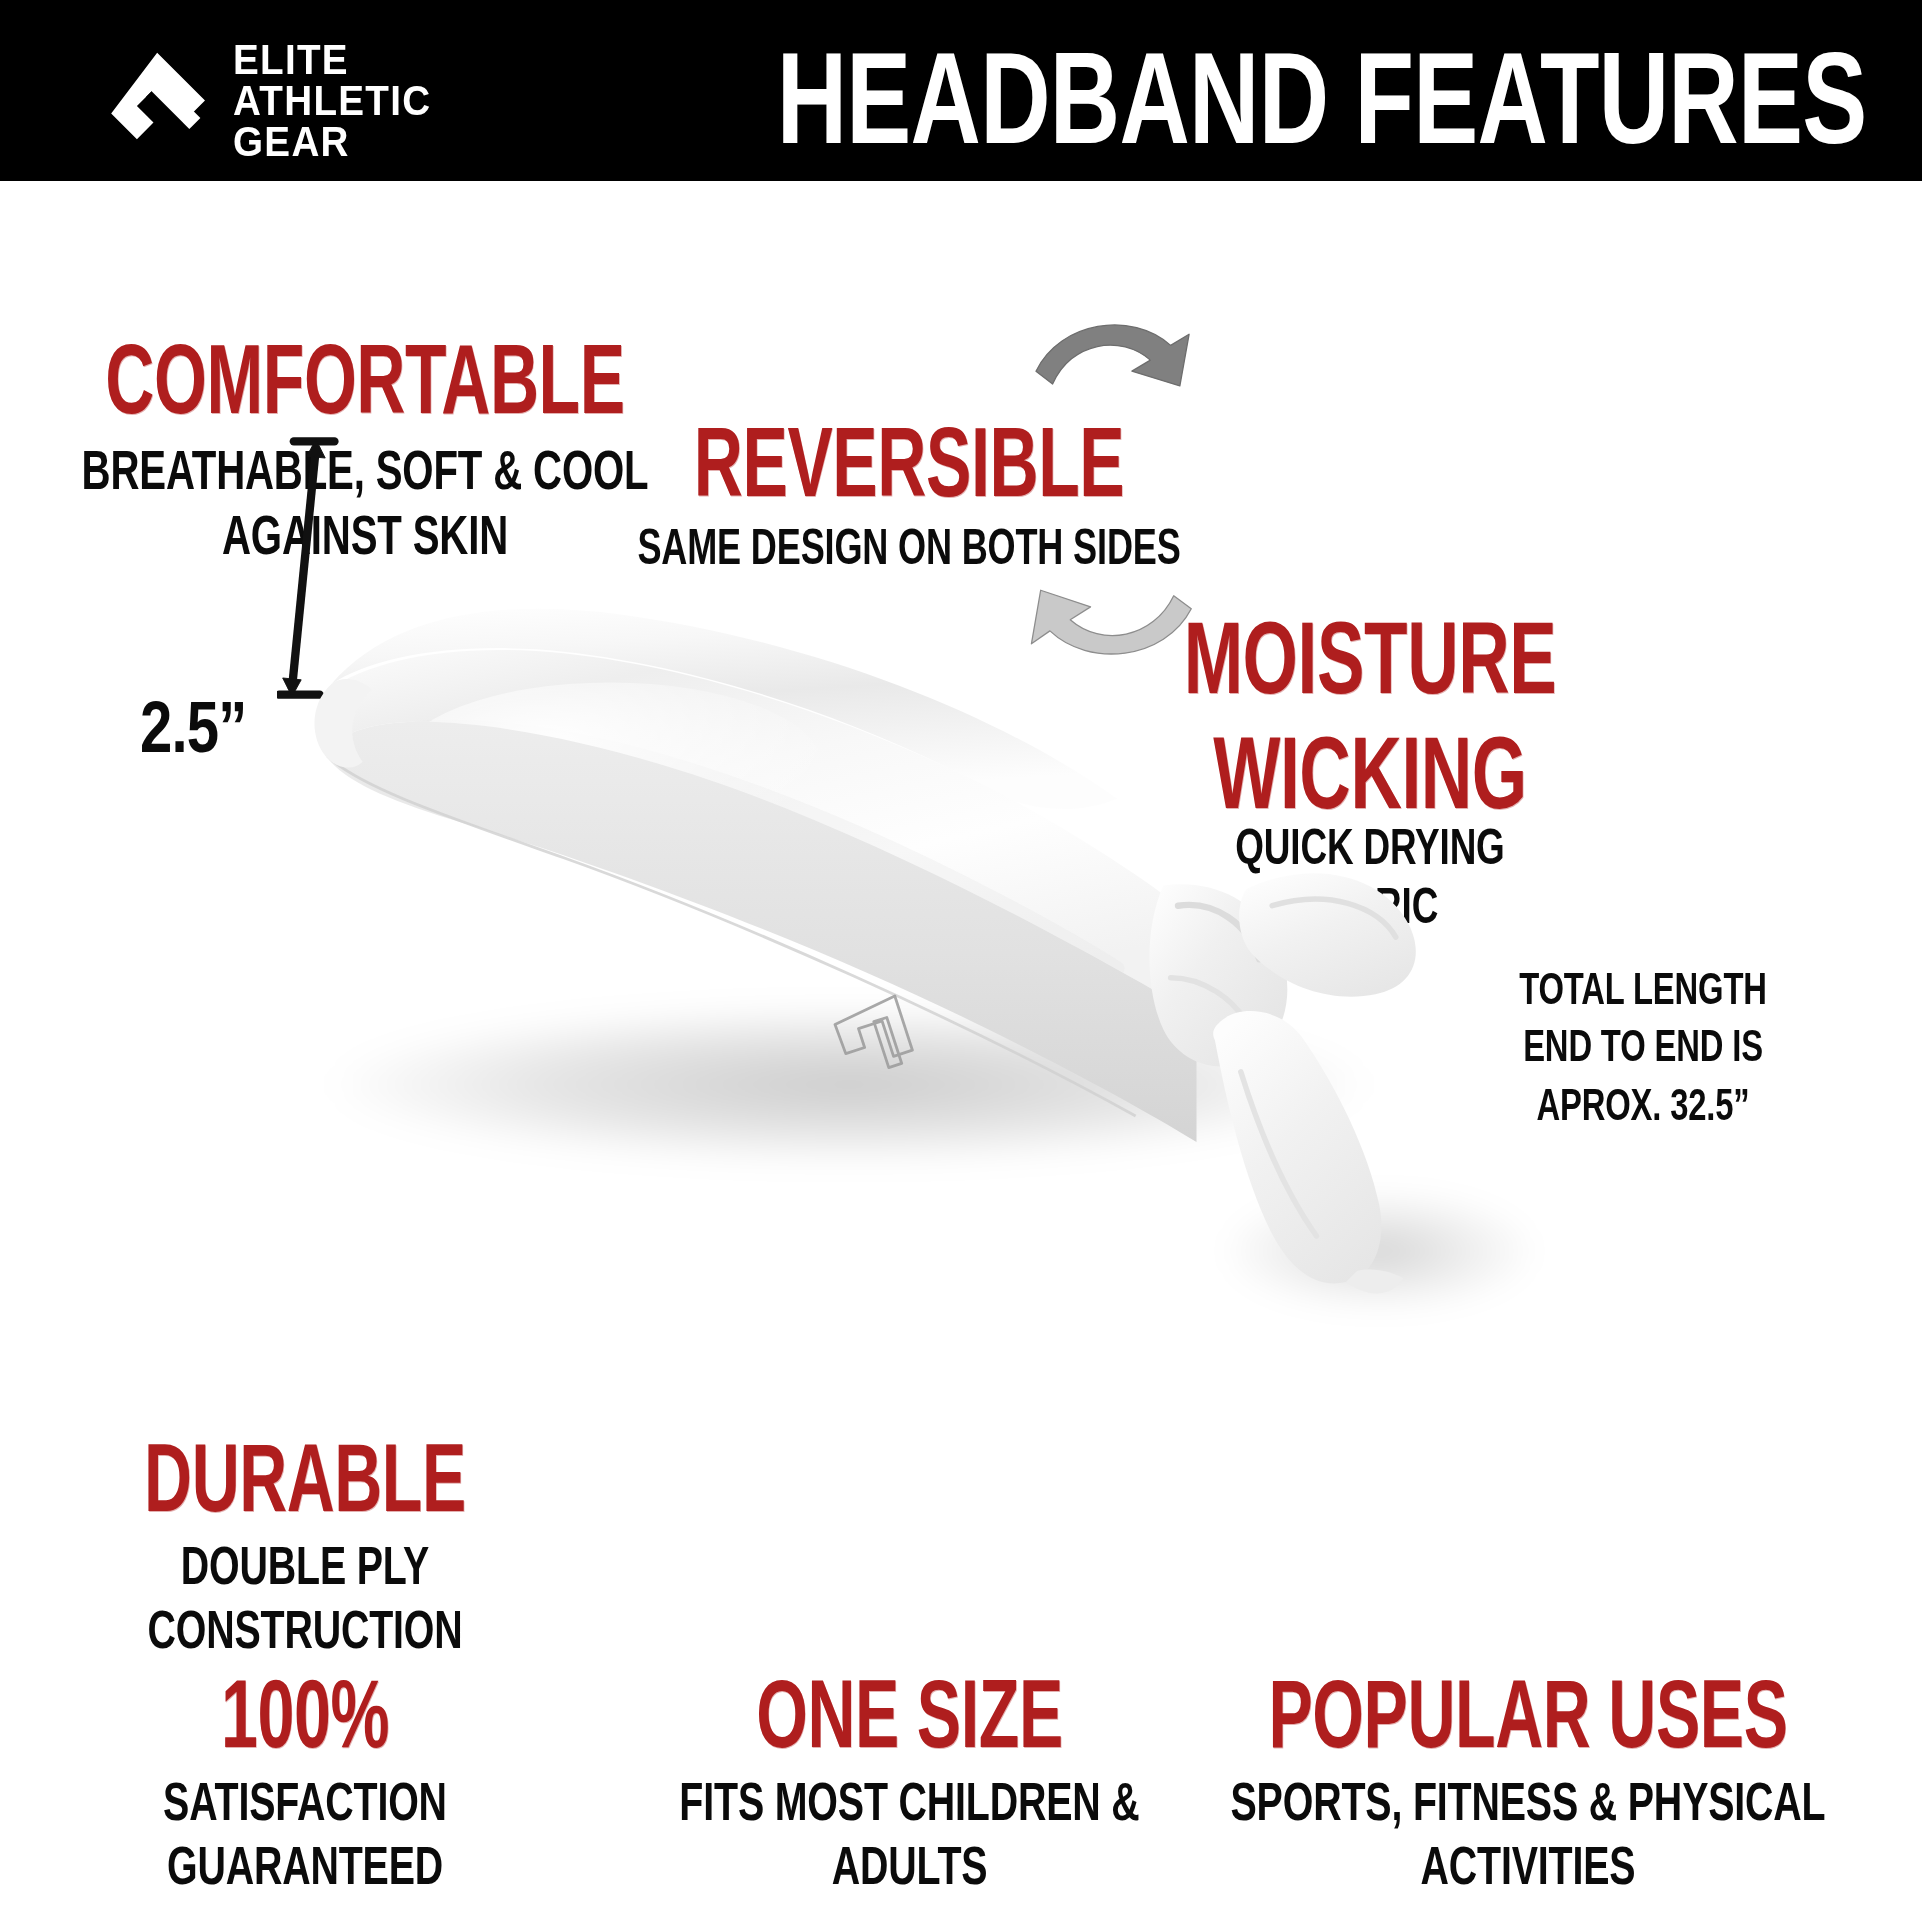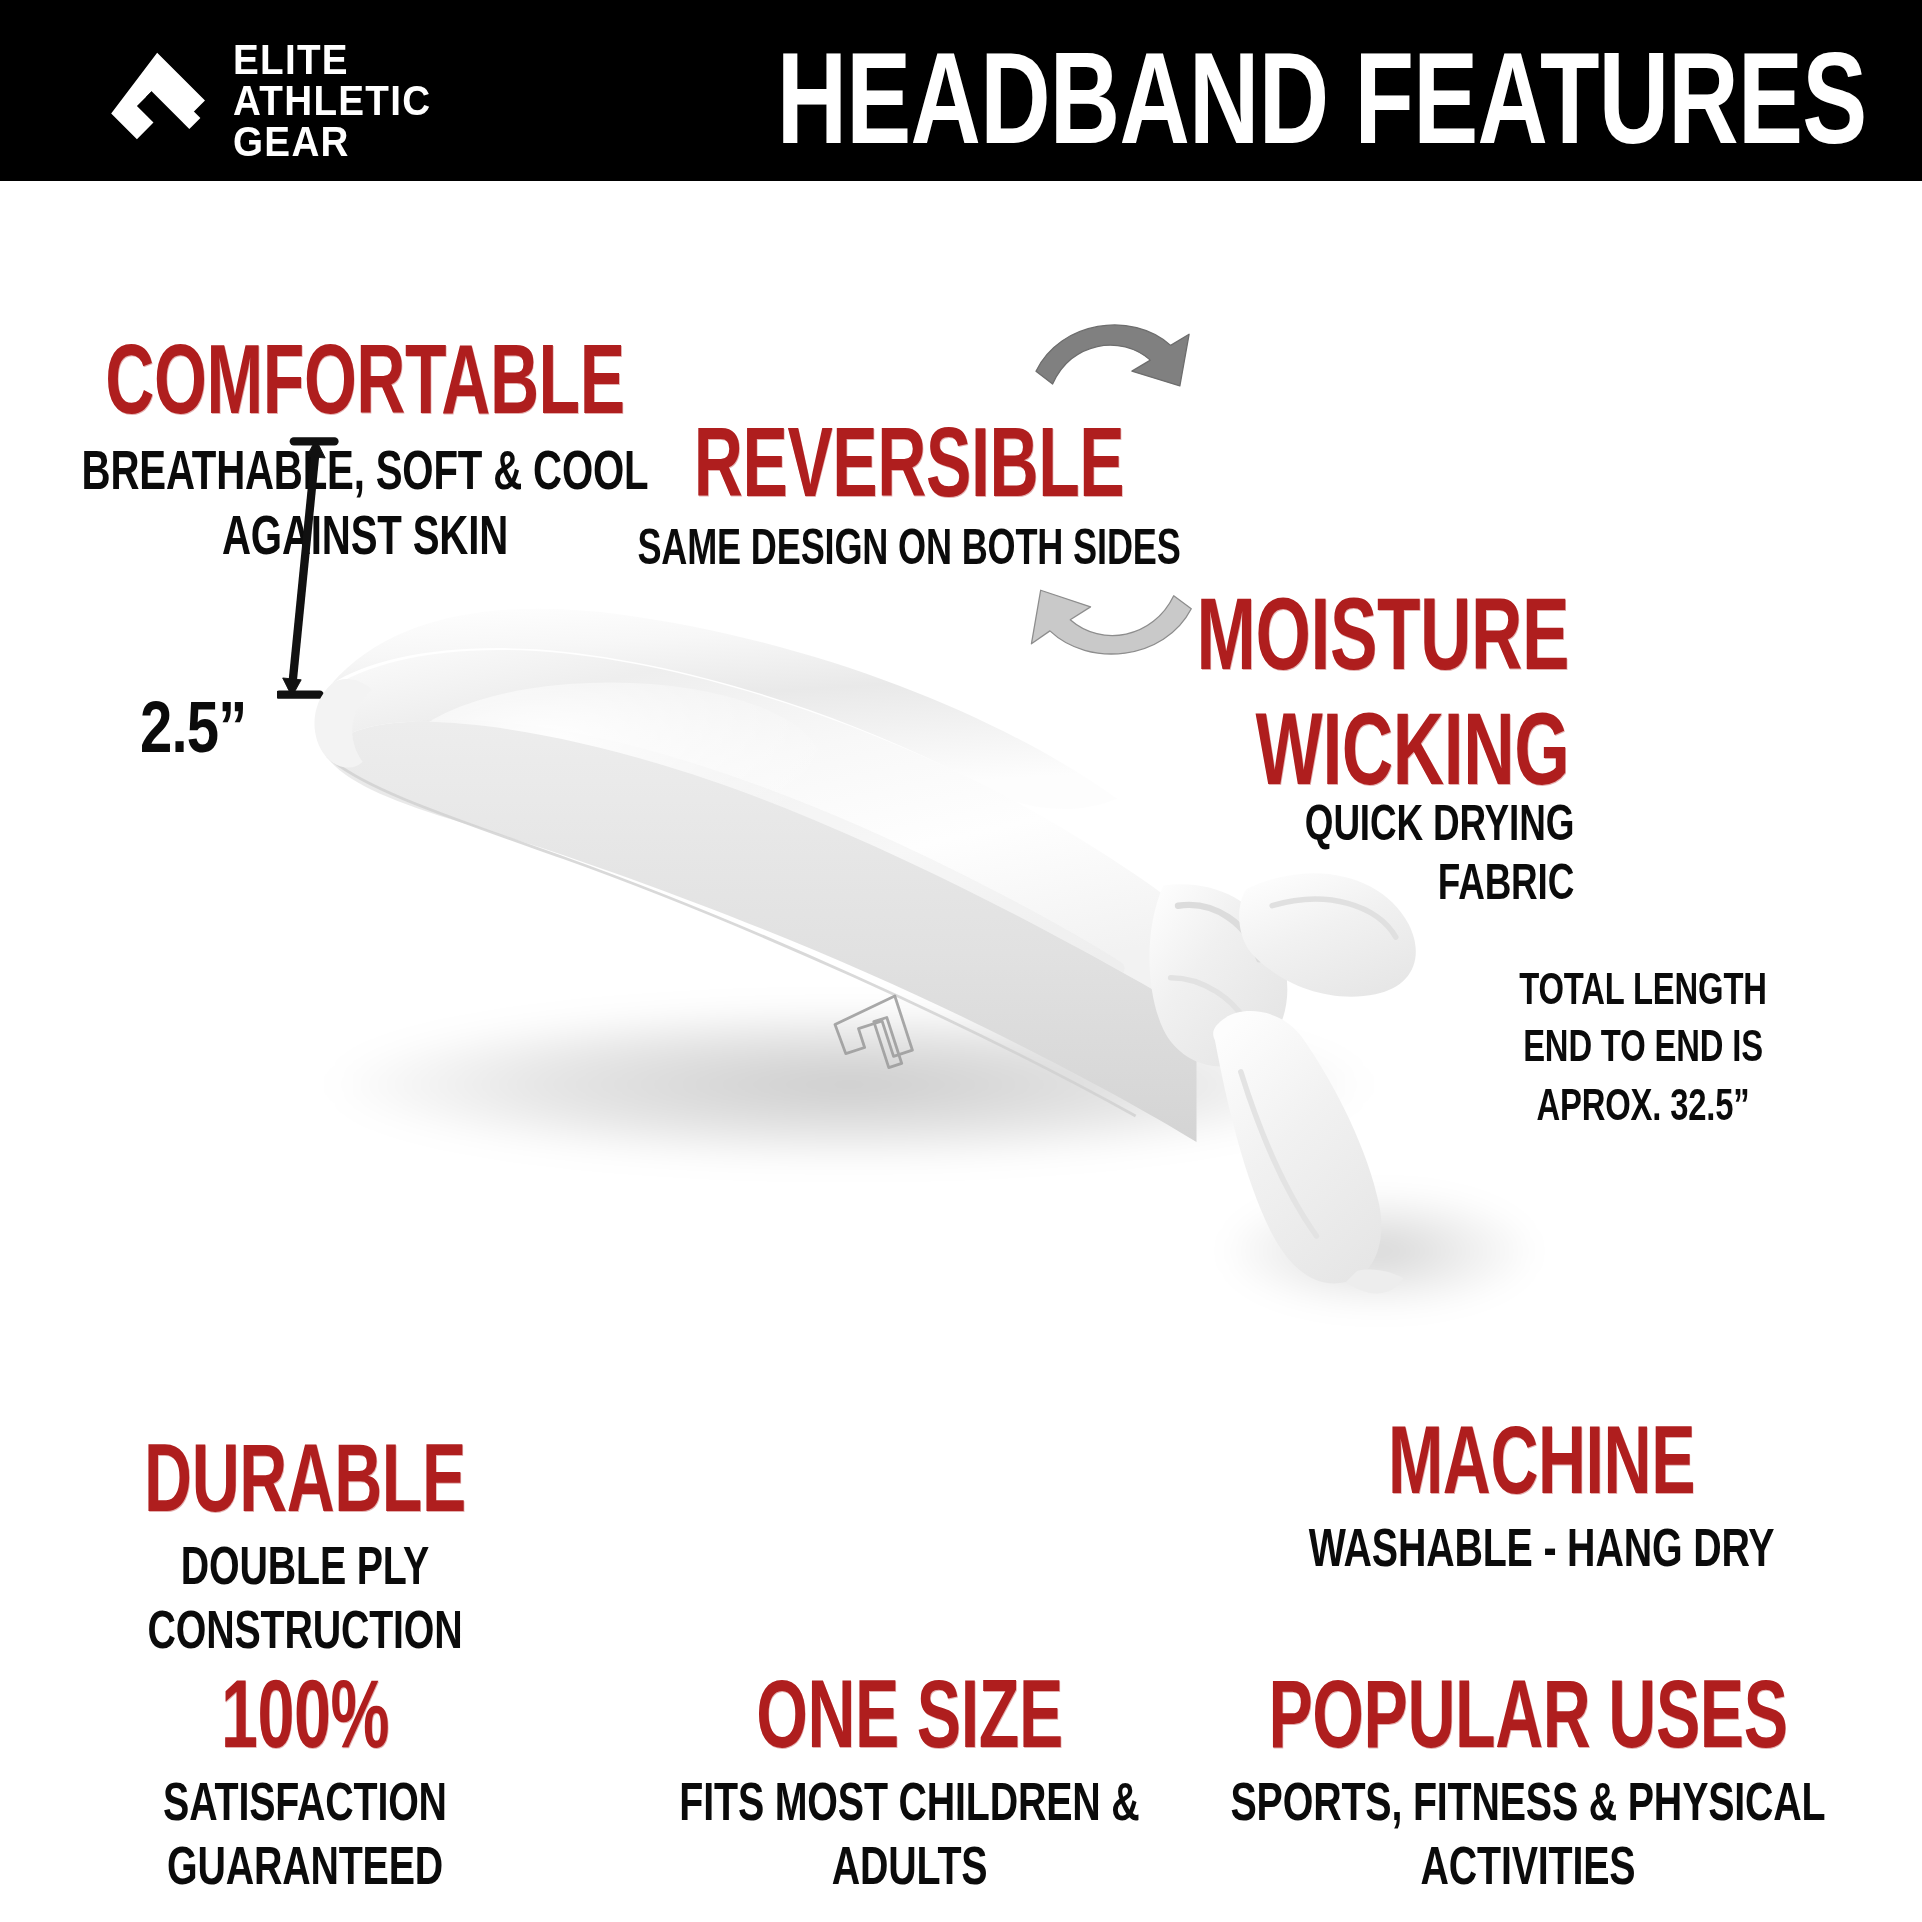--- a/index.html
+++ b/index.html
@@ -78,21 +78,21 @@
   #f-comfortable{left:18.5px;top:318px;width:692px;margin-top:12px;}
   #f-comfortable .head{font-size:85px;}
   #f-comfortable .sub{font-size:49px;margin-top:24px;}
 
   
   #f-reversible{left:572px;top:413px;width:674px;}
   #f-reversible .head{font-size:85px;}
   #f-reversible .sub{font-size:44px;margin-top:20px;}
 
   
-  #f-moisture{left:1121px;top:577px;width:498px;text-align:right;}
+  #f-moisture{left:1121px;top:601px;width:498px;}
   #f-moisture .head{font-size:89px;line-height:1.12;}
   #f-moisture .sub{font-size:45px;margin-top:16.6px;}
 
   
   #f-length{left:1440px;top:960px;width:406px;}
   #f-length .note{
     color:#0b0b0b;
     font-family:"Liberation Sans",sans-serif;
     font-weight:bold;
     font-size:41px;
@@ -309,24 +309,20 @@
       <path d="M1128 760 C 1152 778, 1178 776, 1190 756 C 1178 748, 1156 744, 1140 748 Z" fill="#ededed"></path>
     </svg>
   </span>
 
   <div class="feat" id="f-durable">
     <div class="head">DURABLE</div>
     <div class="sub">DOUBLE PLY CONSTRUCTION</div>
   </div>
 
 
-  <div class="feat" id="f-machine">
-    <div class="head">MACHINE</div>
-    <div class="sub">WASHABLE - HANG DRY</div>
-  </div>
 
   <div class="feat" id="f-100">
     <div class="head">100%</div>
     <div class="sub">SATISFACTION GUARANTEED</div>
   </div>
 
   <div class="feat" id="f-popular">
     <div class="head">POPULAR USES</div>
     <div class="sub">SPORTS, FITNESS &amp; PHYSICAL ACTIVITIES</div>
   </div>

